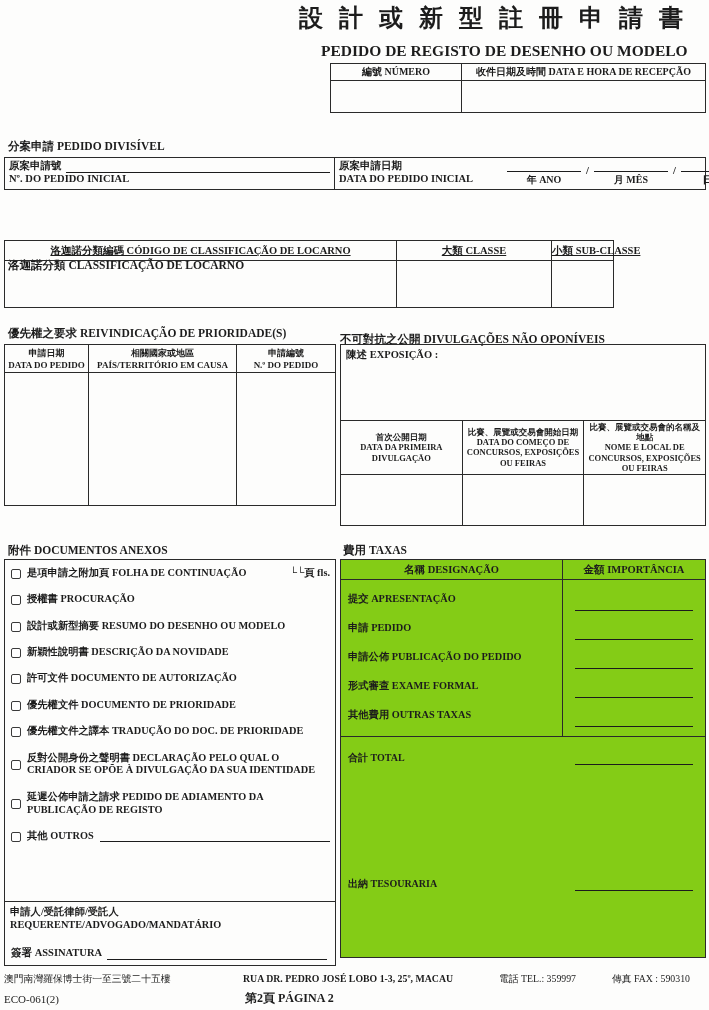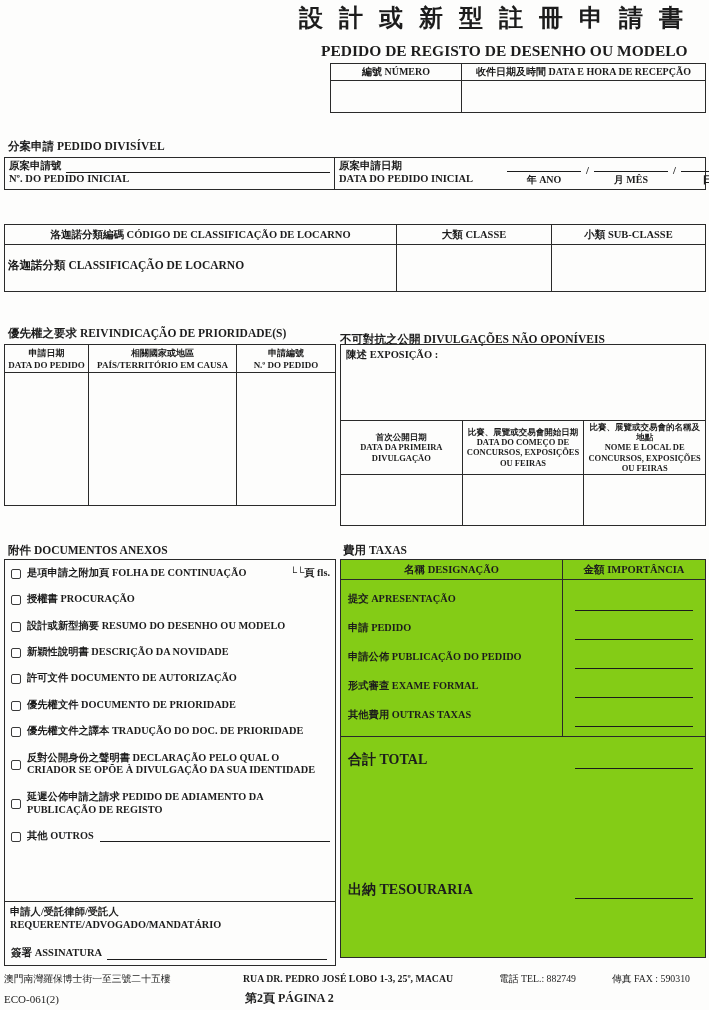--- a/index.html
+++ b/index.html
@@ -34,21 +34,21 @@
   .datecell { display:flex; gap:22px; }
   .datecell .dlabels { width:146px; flex:0 0 auto; }
   .dgroup { display:flex; flex:1; justify-content:flex-end; gap:5px; padding-right:6px; }
   .dcol { display:flex; flex-direction:column; align-items:center; width:74px; }
   .dcol .blank { width:100%; height:13px; }
   .dcol span.dl { font-size:10px; margin-top:1px; }
   .dslash { padding-top:6px; }
 
   
   .lbl-locarno { left:8px; top:222px;margin-top:36px; }
-  .tbl-locarno { left:4px; top:224px; width:702px; table-layout:fixed; }
+  .tbl-locarno { left:4px; top:240px; width:610px; table-layout:fixed;text-decoration:underline; }
   .tbl-locarno th { font-size:10.5px; height:20px; text-align:center; vertical-align:middle; white-space:nowrap; }
   .tbl-locarno td { height:47px; }
 
   
   .lbl-priority { left:8px; top:326px; }
   .tbl-priority { left:4px; top:344px; width:332px; table-layout:fixed; }
   .tbl-priority th { font-size:10px; padding:2px 1px; text-align:center; vertical-align:middle; font-weight:bold; }
   .tbl-priority th .line2 { font-size:9px; }
   .tbl-priority td { height:133px; }
 
@@ -81,21 +81,21 @@
   .fh-name { width:222px; border-right:1px solid #2a2a2a; }
   .fh-amt { flex:1; }
   .fees-body { display:flex; height:157px; border-bottom:1px solid #2a2a2a; }
   .fb-left { width:222px; border-right:1px solid #2a2a2a; padding:6px 0 0 7px; }
   .fb-left .fee-name { font-size:10.3px; font-weight:bold; height:29px; line-height:26px; white-space:nowrap; }
   .fb-right { flex:1; padding-top:6px; }
   .amt-slot { height:29px; display:flex; align-items:flex-end; justify-content:center; padding-bottom:4px; }
   .amt-slot .blank { width:118px; }
   .fees-bottom { position:relative; height:220px; }
   .fee-row { display:flex; align-items:flex-end; }
-  .fee-row .fr-label { width:222px; font-size:14px; font-weight:bold; padding-left:7px; }
+  .fee-row .fr-label { width:222px; font-size:10px; font-weight:bold; padding-left:7px; }
   .fee-row .fr-amt { flex:1; display:flex; justify-content:center; }
   .fee-row .blank { width:118px; }
   .row-total { padding-top:14px; }
   .row-treasury { padding-top:112px; }
 
   
   .footer-line { top:973px; font-size:9.8px; white-space:nowrap; }
   .f-zh { left:4px; }
   .f-pt { left:243px; font-weight:bold; }
   .f-tel { left:499px; }
@@ -331,18 +331,18 @@
         <div class="fr-label">出納 TESOURARIA</div>
         <div class="fr-amt">
             <span class="blank"></span>
           </div>
       </div>
     </div>
   </div>
 
   <div class="abs footer-line f-zh">澳門南灣羅保博士街一至三號二十五樓</div>
   <div class="abs footer-line f-pt">RUA DR. PEDRO JOSÉ LOBO 1-3, 25º, MACAU</div>
-  <div class="abs footer-line f-tel">電話 TEL.: 882749</div>
+  <div class="abs footer-line f-tel">電話 TEL.: 359997</div>
   <div class="abs footer-line f-fax">傳真 FAX : 590310</div>
   <div class="abs f-code">ECO-061(2)</div>
   <div class="abs f-page">第2頁 PÁGINA 2</div>
 
 </div>
 
 </body></html>

